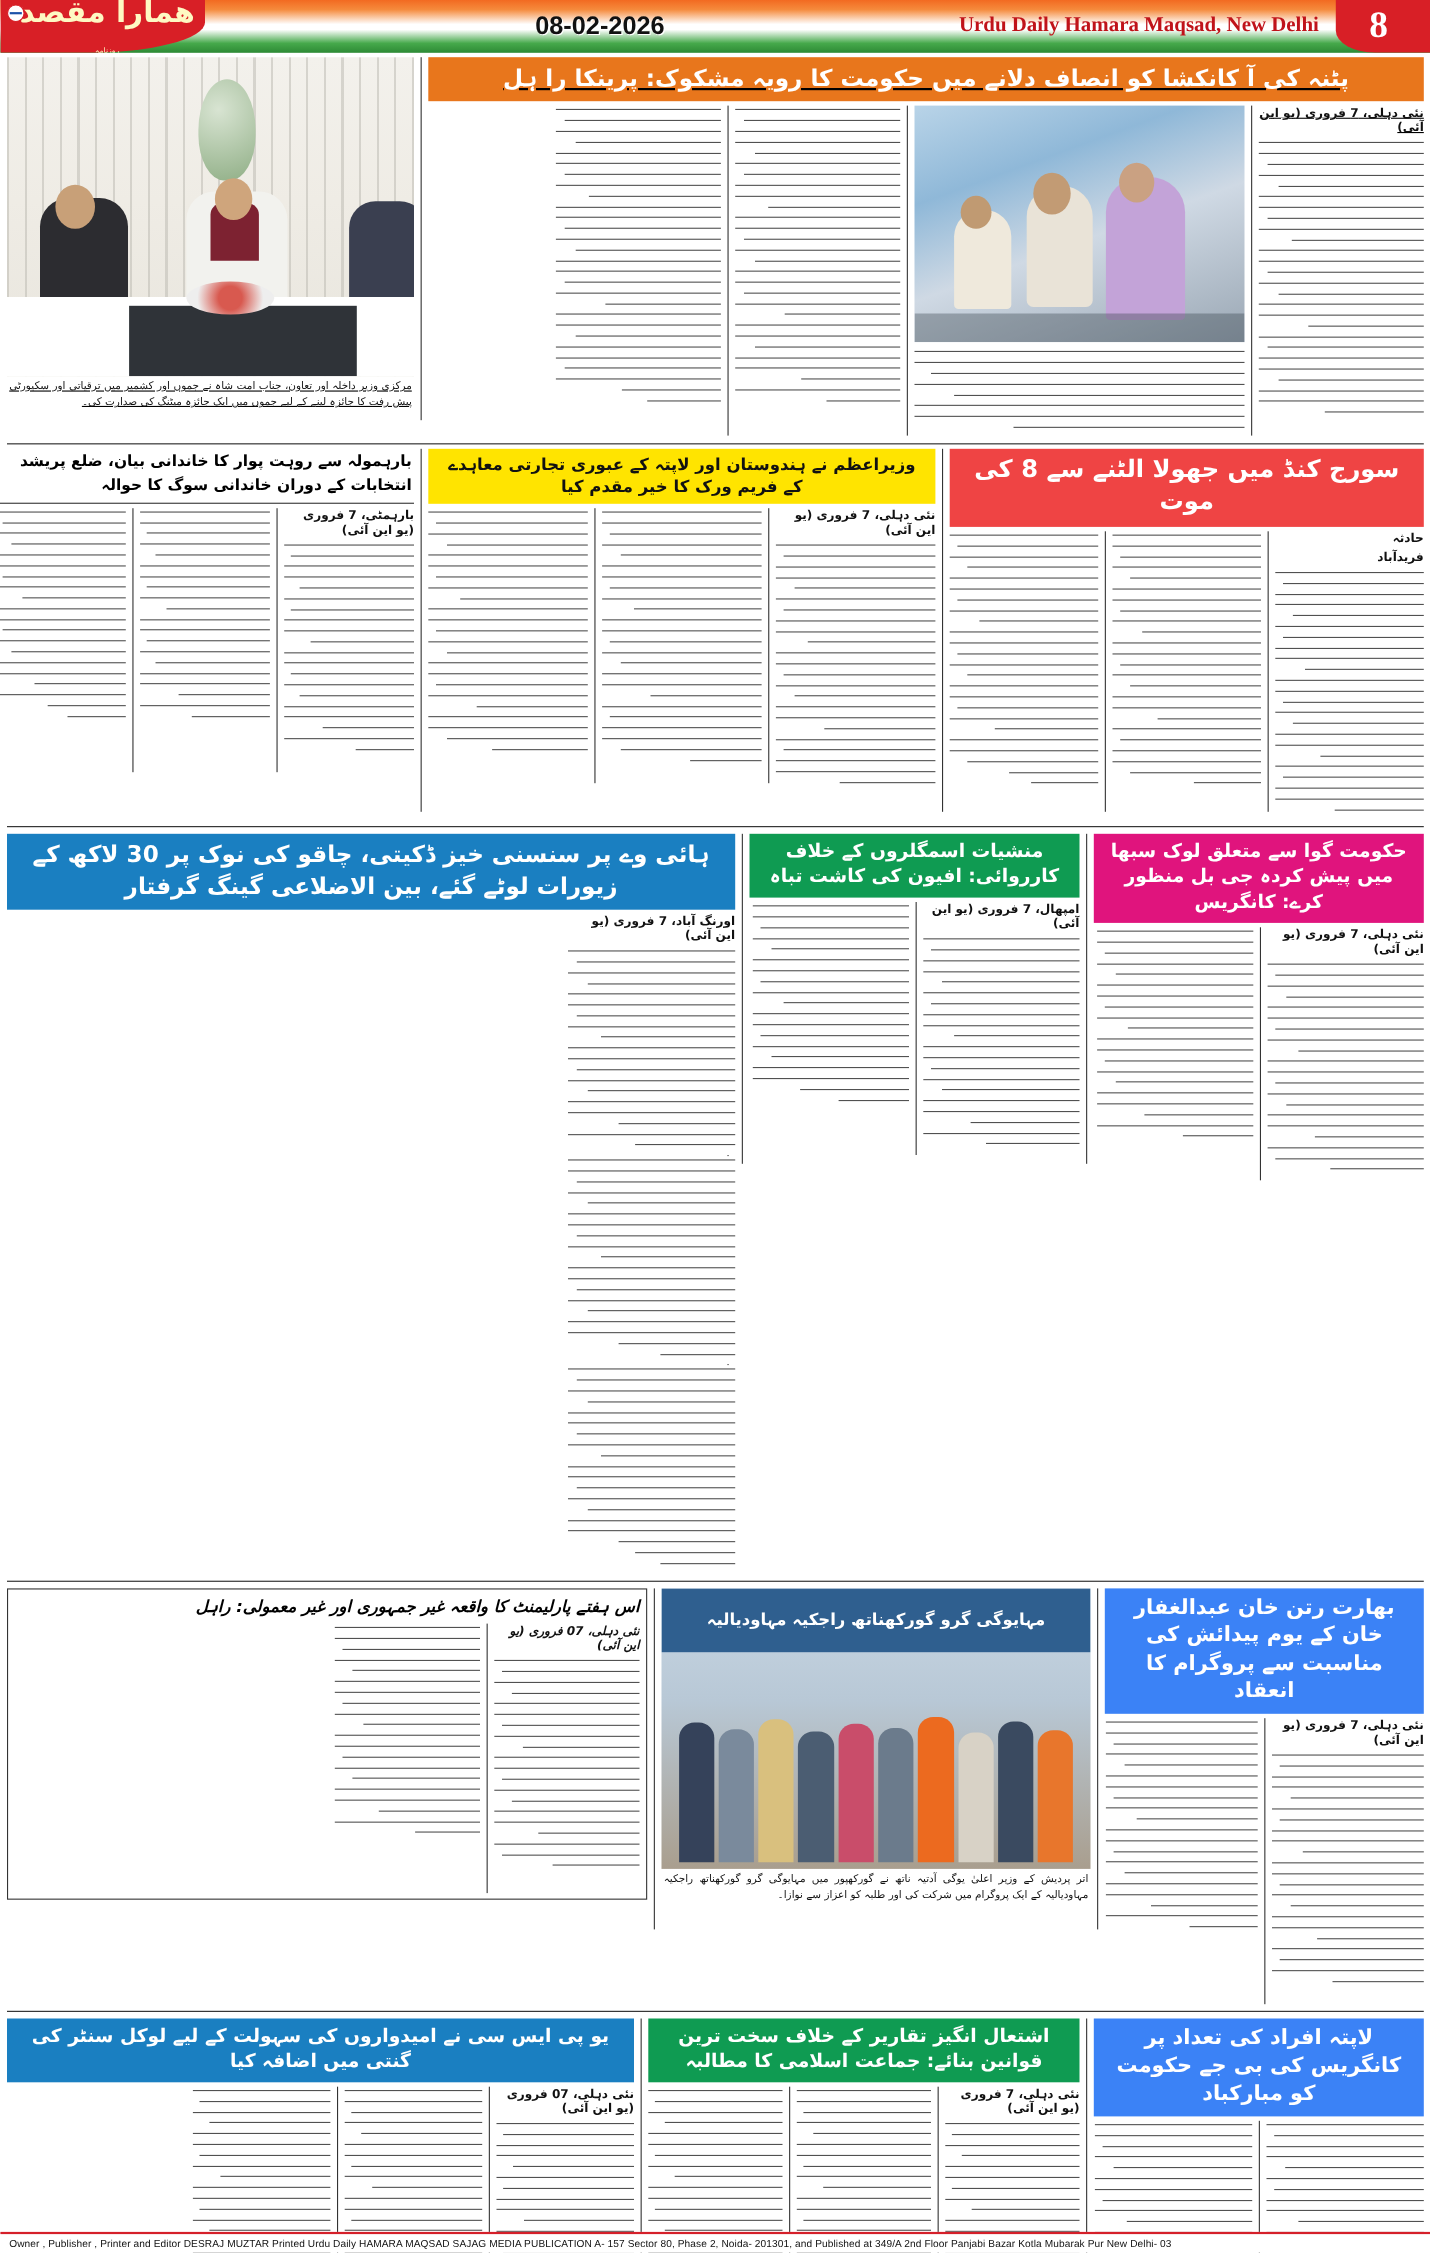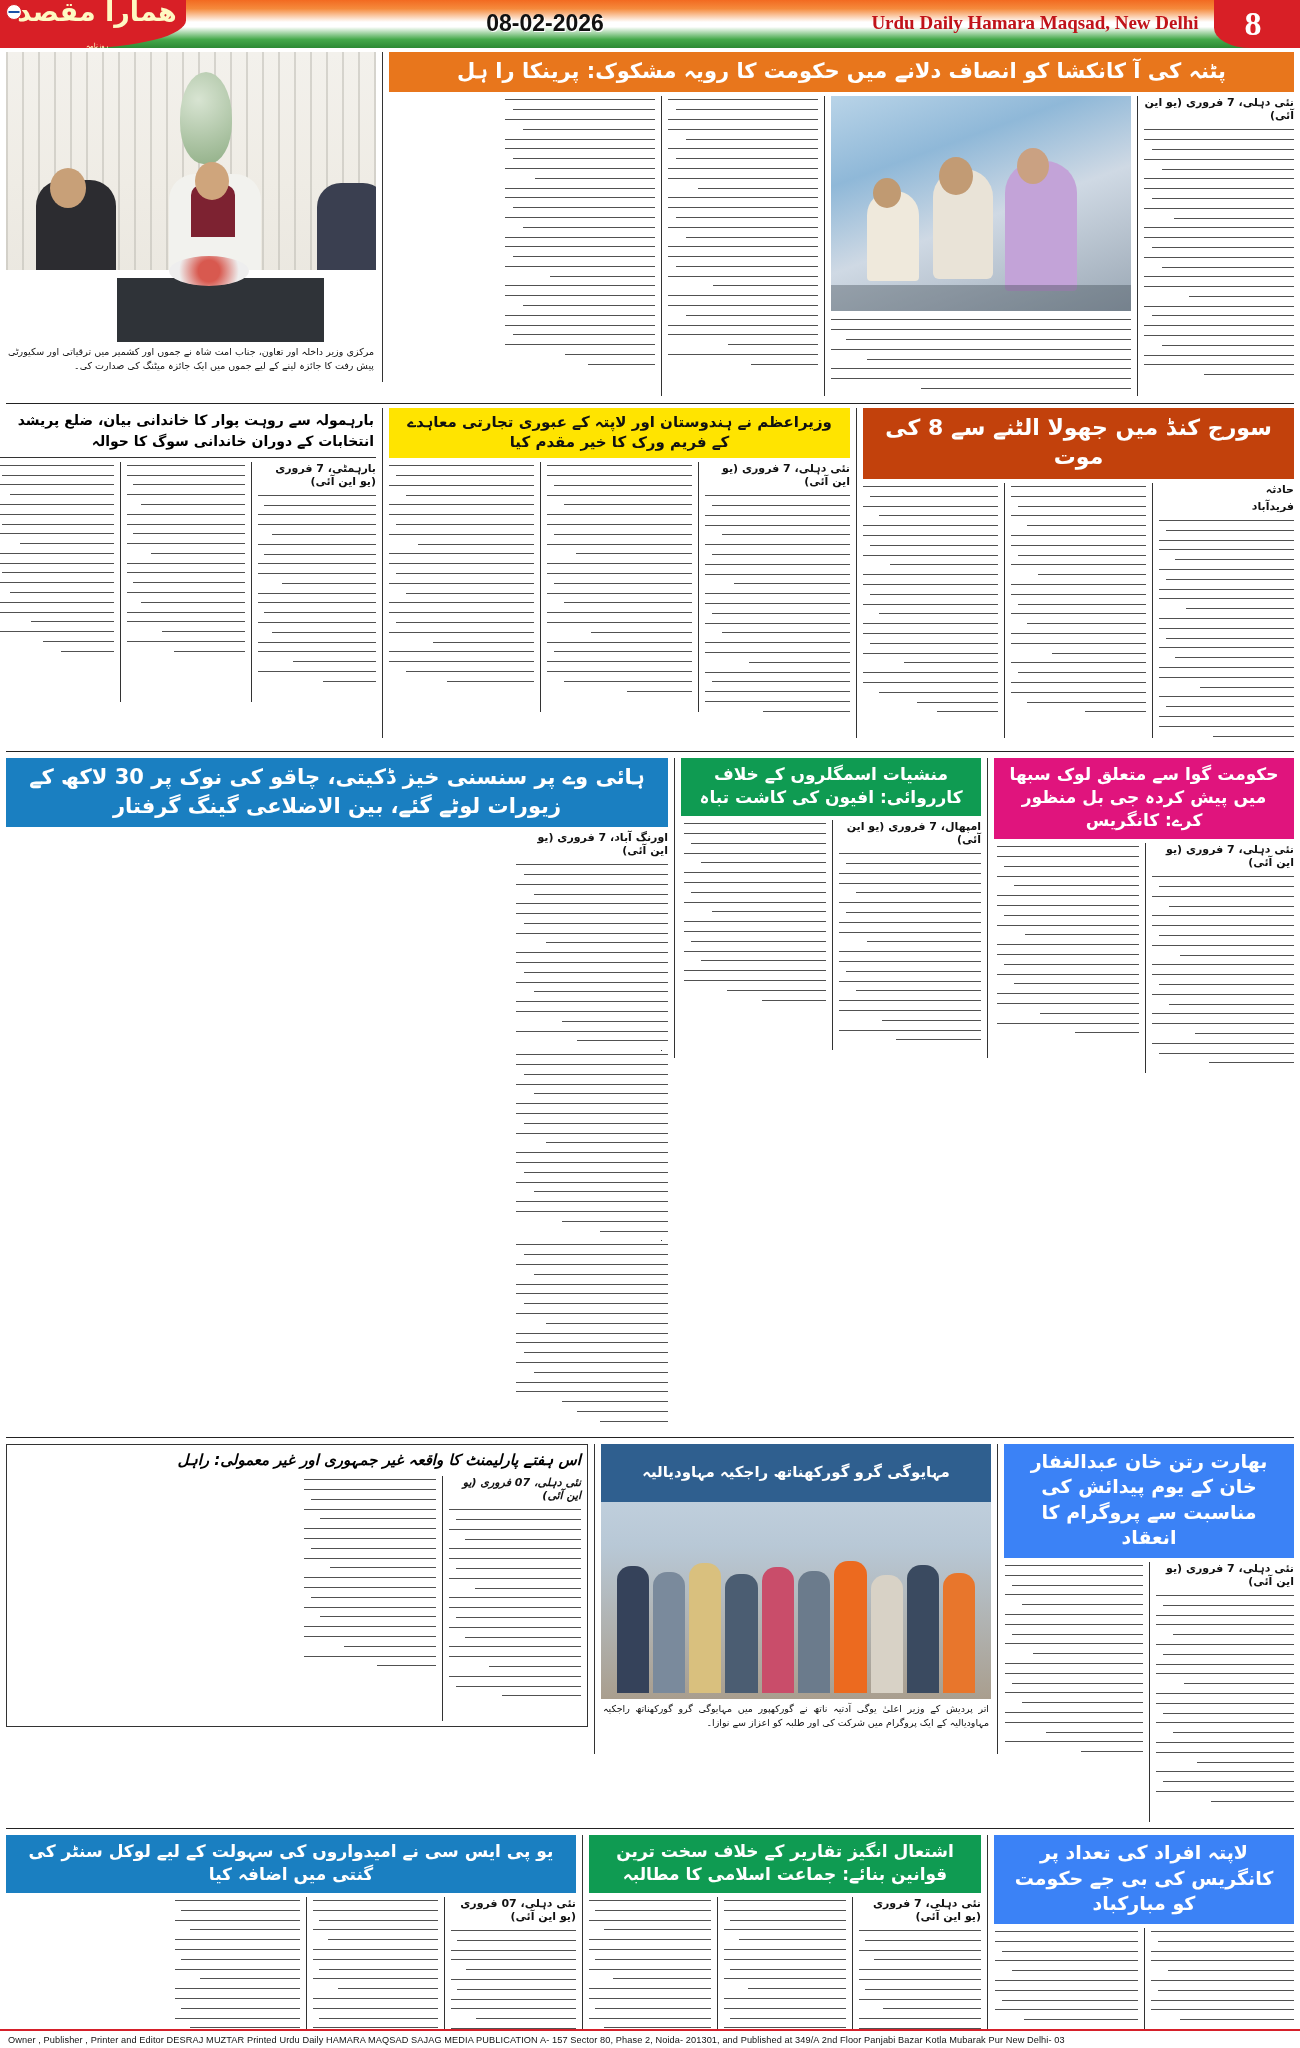--- a/index.html
+++ b/index.html
@@ -60,21 +60,21 @@
     font-size: 19px; color: #c0131a; letter-spacing: 0px; direction: ltr;
   }
 
   
   .band {
     color: #fff; font-family: "DejaVu Sans", sans-serif;
     font-size: 21px; font-weight: bold; line-height: 1.35;
     padding: 5px 10px 7px; text-align: center; direction: rtl;
   }
   .band.orange { background: #e8761c; }
-  .band.red    { background: #c2410c; }
+  .band.red    { background: #ef4444; }
   .band.blue   { background: #1a7fc1; }
   .band.pink   { background: #e0147d; }
   .band.green  { background: #0f9b52; }
   .band.yellow { background: #ffe400; color: #111; font-size: 15px; padding: 4px 8px 6px; }
   .band.red2   { background: #3b82f6; font-size: 19px; }
   .band.small  { font-size: 17px; }
 
   .photo {
     background: #cfd3d8; position: relative; overflow: hidden; display:block;
   }
@@ -131,21 +131,21 @@
     </div>
     <div class="mast-date">08-02-2026</div>
     <div class="mast-title">Urdu Daily Hamara Maqsad, New Delhi</div>
     <div class="mast-right">
       <div class="mast-pageno">8</div>
     </div>
   </div>
 
   <div class="body-area">
 
-    <div class="sec" style="align-items:flex-start;">
+    <div class="sec" style="align-items:flex-start;text-decoration:underline;">
 
       <div style="flex:1 1 auto;">
         <div class="band orange">پٹنہ کی آ کانکشا کو انصاف دلانے میں حکومت کا رویہ مشکوک: پرینکا را ہل</div>
 
         <div style="display:flex; direction:rtl; gap:0; margin-top:4px;">
 
           <div class="col" style="width:150px;">
             <div class="dateline">نئی دہلی، 7 فروری (یو این آئی)</div>
             <div class="txt">
               <div class="ln"></div>

